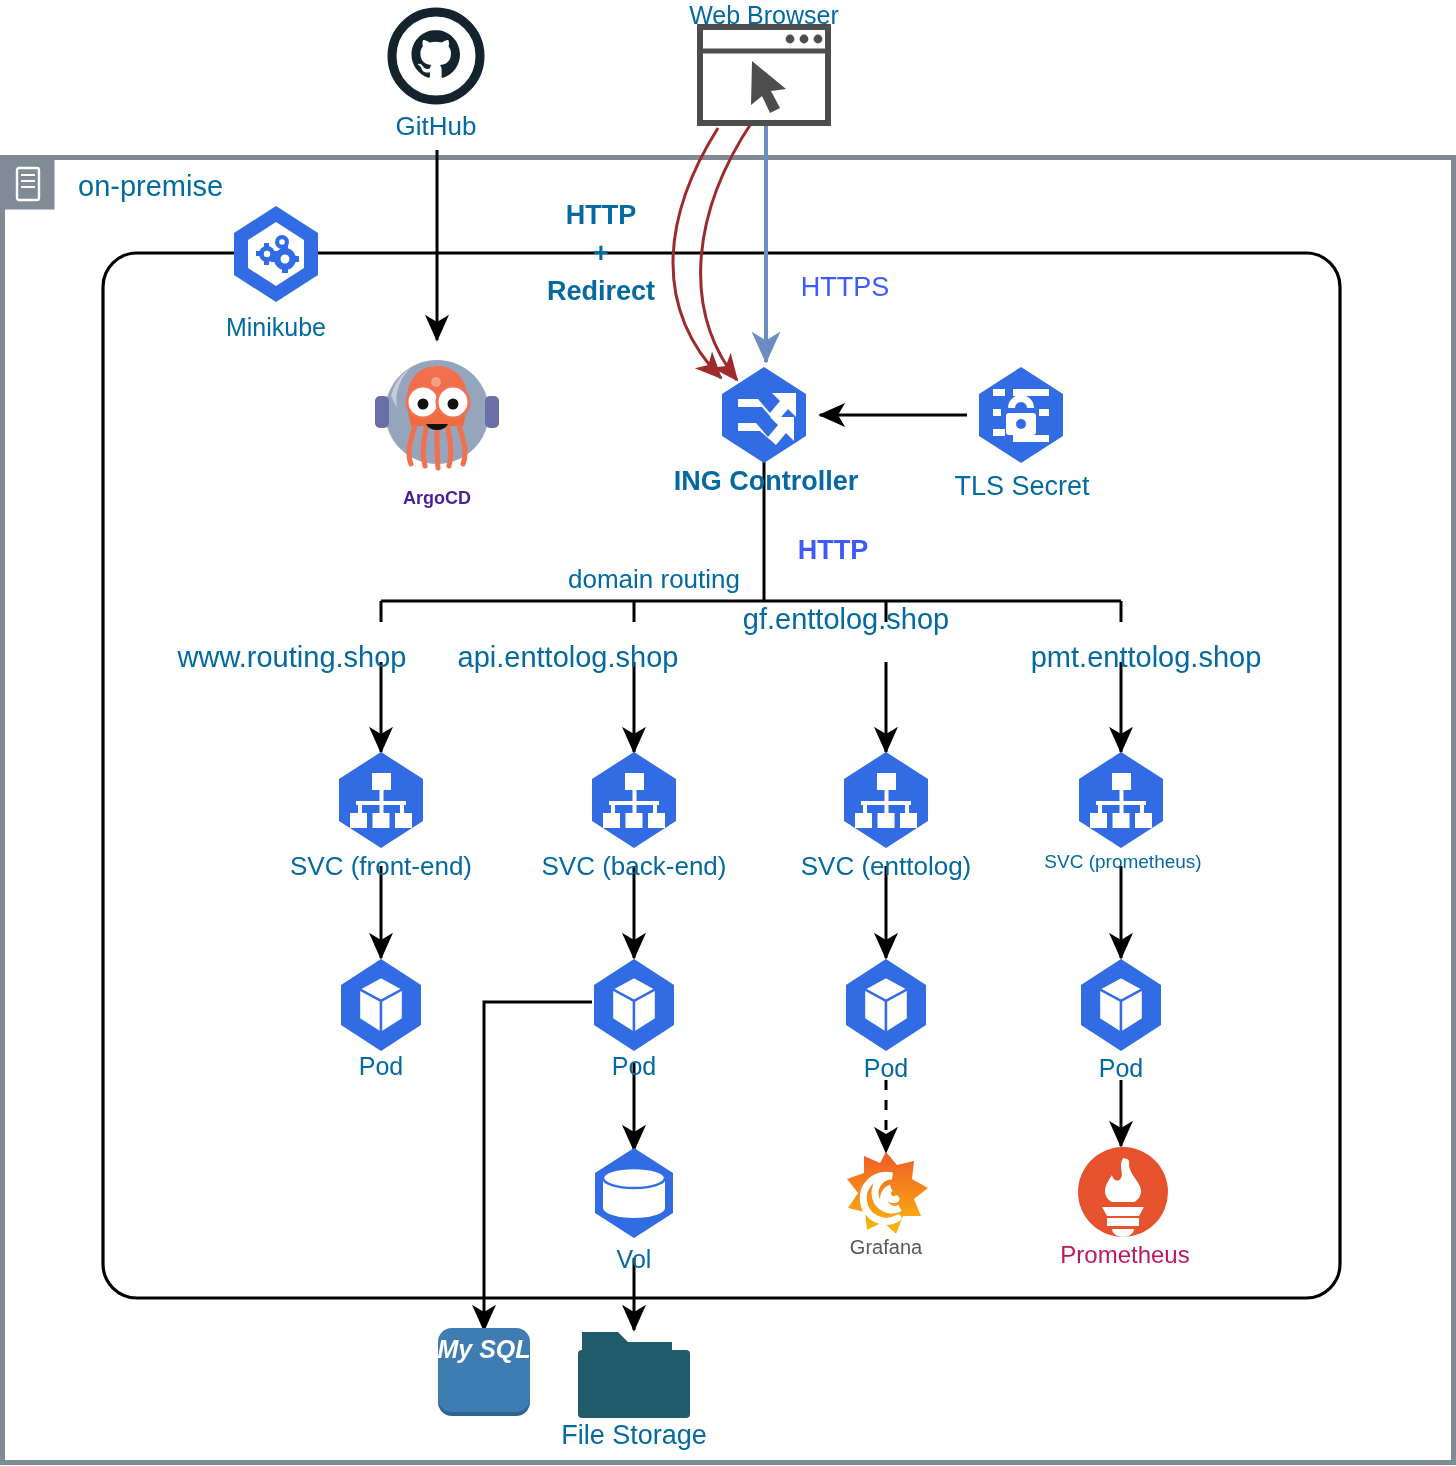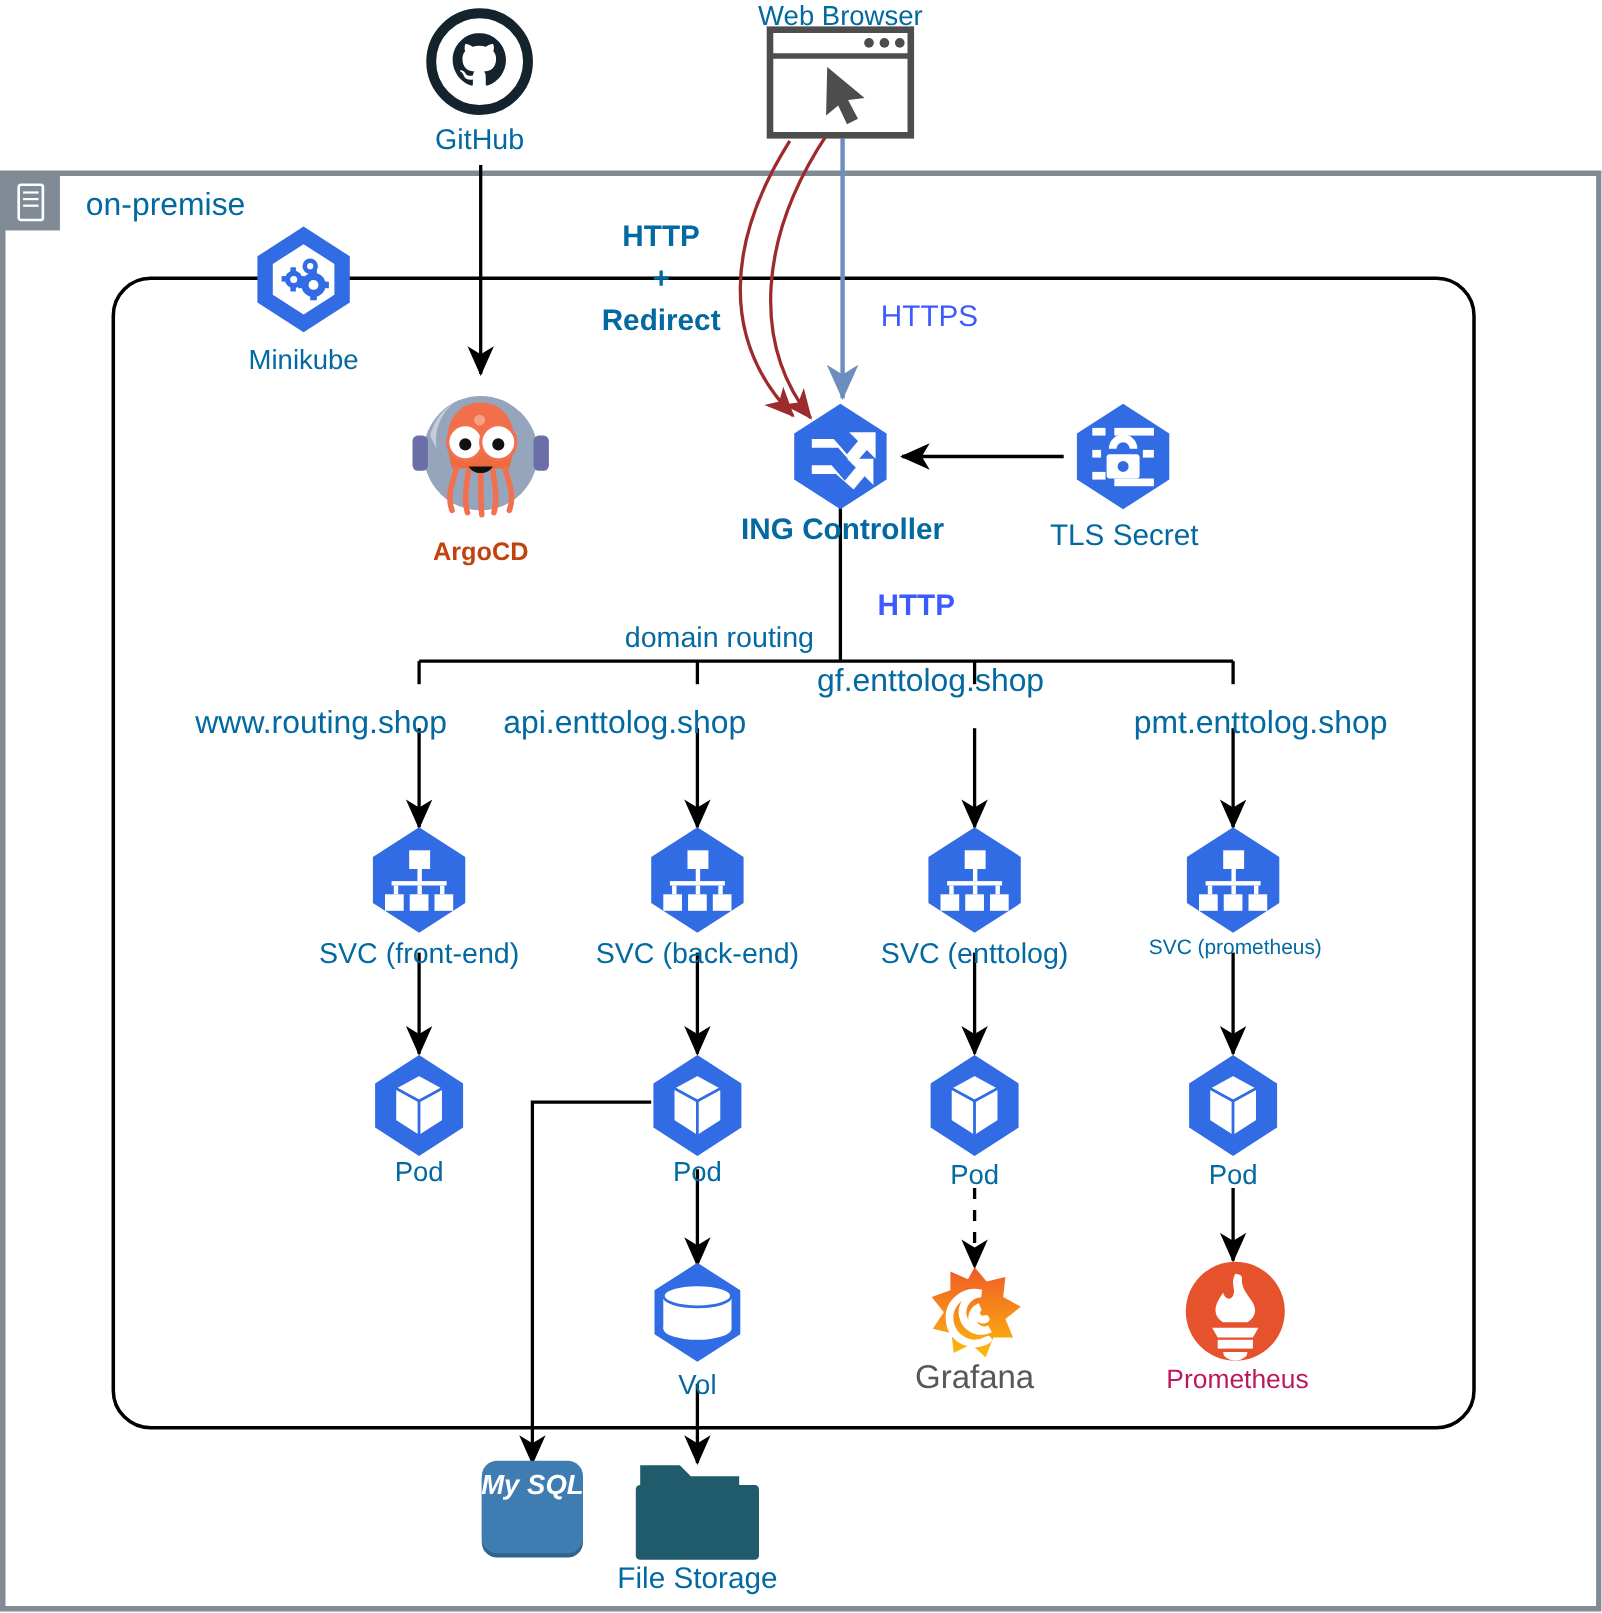--- a/index.html
+++ b/index.html
@@ -307,36 +307,36 @@
     <rect x="-56" y="-22" width="112" height="68" rx="4" fill="#1F5B6B"></rect>
   </g>
 </svg>
 
 <div class="lbl" style="left:78px;top:170px;font-size:29px;">on-premise</div>
 
 <div class="lbl ctr" style="left:764px;top:1px;font-size:25px;">Web Browser</div>
 <div class="lbl ctr" style="left:436px;top:111px;font-size:26px;">GitHub</div>
 
 <div class="lbl ctr" style="left:276px;top:313px;font-size:25px;">Minikube</div>
-<div class="lbl ctr" style="left:437px;top:488px;font-size:23px;font-weight:bold;color:#c2410c;">ArgoCD</div>
+<div class="lbl ctr" style="left:437px;top:488px;font-size:18px;font-weight:bold;color:#4c1d95;">ArgoCD</div>
 <div class="lbl ctr" style="left:766px;top:466px;font-size:27px;font-weight:bold;">ING Controller</div>
 <div class="lbl ctr" style="left:1022px;top:471px;font-size:27px;">TLS Secret</div>
 
 <div class="lbl ctr" style="left:381px;top:851px;font-size:26px;">SVC (front-end)</div>
 <div class="lbl ctr" style="left:634px;top:851px;font-size:26px;">SVC (back-end)</div>
 <div class="lbl ctr" style="left:886px;top:851px;font-size:26px;">SVC (enttolog)</div>
 <div class="lbl ctr" style="left:1123px;top:851px;font-size:19px;">SVC (prometheus)</div>
 
 <div class="lbl ctr" style="left:381px;top:1052px;font-size:25px;">Pod</div>
 <div class="lbl ctr" style="left:634px;top:1052px;font-size:25px;">Pod</div>
 <div class="lbl ctr" style="left:886px;top:1054px;font-size:25px;">Pod</div>
 <div class="lbl ctr" style="left:1121px;top:1054px;font-size:25px;">Pod</div>
 
 <div class="lbl ctr" style="left:634px;top:1245px;font-size:25px;">Vol</div>
-<div class="lbl ctr" style="left:886px;top:1236px;font-size:30px;color:#58585B;">Grafana</div>
+<div class="lbl ctr" style="left:886px;top:1236px;font-size:20px;color:#58585B;">Grafana</div>
 <div class="lbl ctr" style="left:1125px;top:1241px;font-size:24px;font-weight:normal;color:#be185d;">Prometheus</div>
 
 <div class="lbl ctr" style="left:486px;top:1468px;font-size:27px;">MySQL</div>
 <div class="lbl ctr" style="left:634px;top:1420px;font-size:27px;">File Storage</div>
 
 <div class="lbl ctr" style="left:292px;top:641px;font-size:29px;">www.routing.shop</div>
 <div class="lbl ctr" style="left:568px;top:641px;font-size:29px;">api.enttolog.shop</div>
 <div class="lbl ctr" style="left:846px;top:603px;font-size:29px;">gf.enttolog.shop</div>
 <div class="lbl ctr" style="left:1146px;top:641px;font-size:29px;">pmt.enttolog.shop</div>
 

